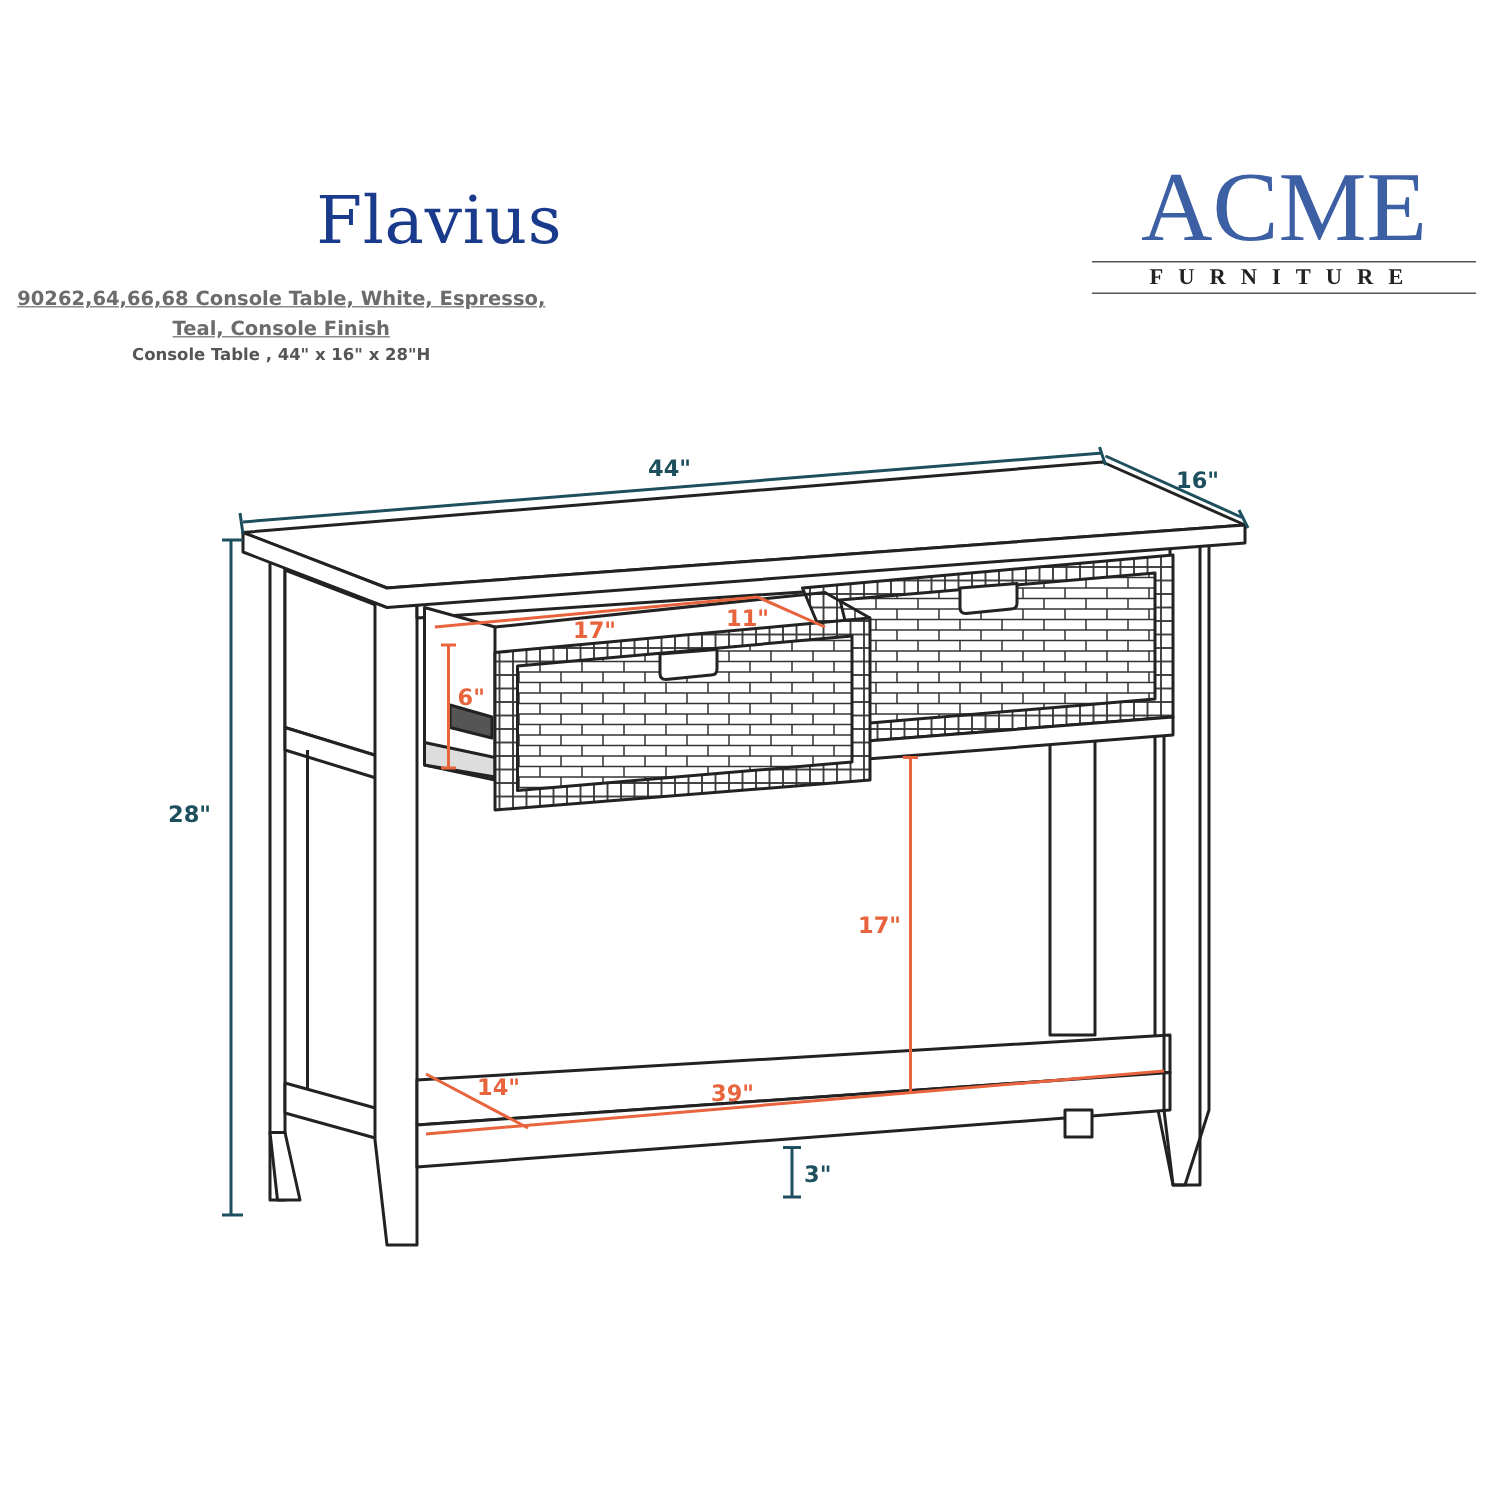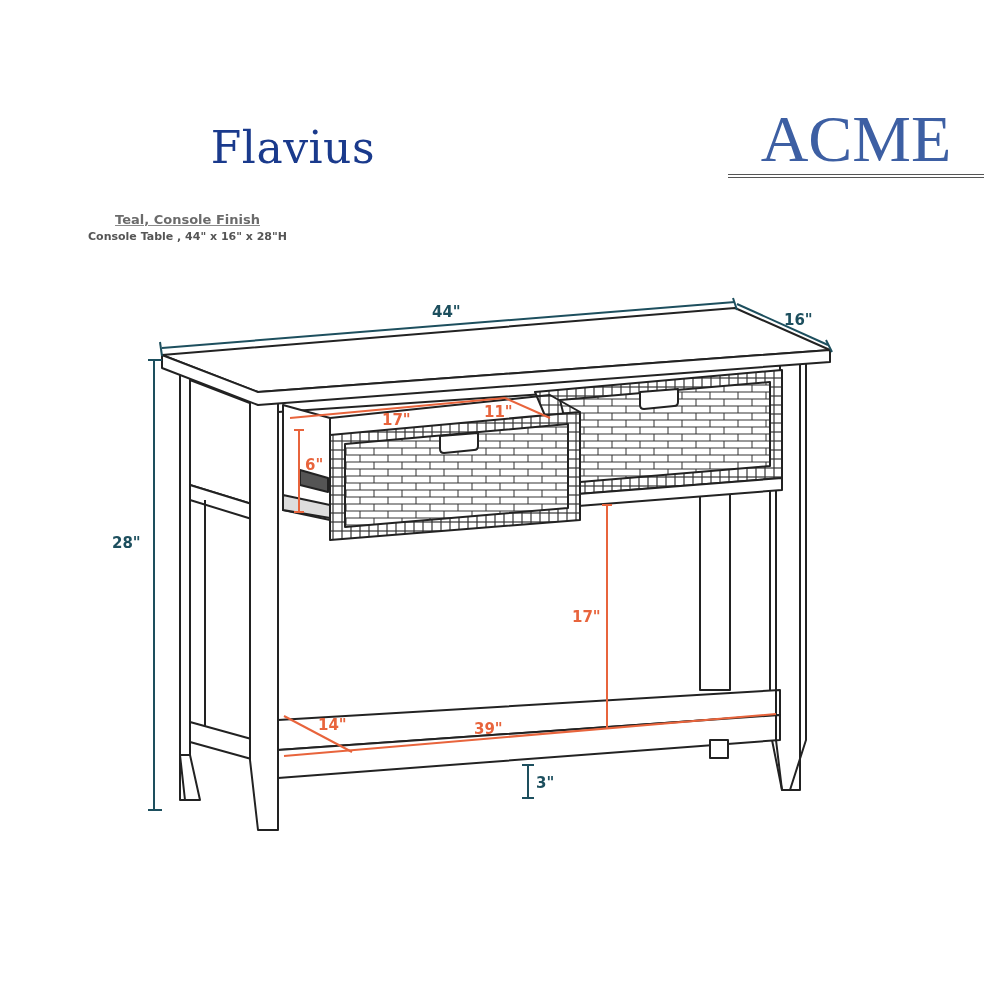--- a/index.html
+++ b/index.html
@@ -13,28 +13,29 @@
   .logo-rule { height:1px; background:#555; margin:2px 0 2px 0; }
   .logo-sub { font-family:"Liberation Serif", serif; font-size:15px; font-weight:bold; color:#222; letter-spacing:10px; text-align:center; line-height:16px; }
   svg.drawing { position:absolute; left:0; top:0; }
   .dl { font-family:"DejaVu Sans", sans-serif; font-weight:bold; font-size:15px; }
 </style>
 </head>
 <body>
 
 <div class="title">Flavius</div>
 <div class="subtitle">
-  <br>
+  <span>90262,64,66,68 Console Table, White, Espresso,</span><br>
   <span>Teal, Console Finish</span>
 </div>
 <div class="dims">Console Table , 44" x 16" x 28"H</div>
 
 <div class="logo">
   <div class="logo-main">ACME</div>
   <div class="logo-rule"></div>
+  <div class="logo-sub">FURNITURE</div>
   <div class="logo-rule"></div>
 </div>
 
 <svg class="drawing" width="1000" height="1000" viewBox="0 0 1000 1000">
   <defs>
     <pattern id="brick" x="0" y="0" width="28" height="14" patternUnits="userSpaceOnUse">
       <rect width="28" height="14" fill="#fff"></rect>
       <path d="M0 0 H28 M0 7 H28 M0 14 H28 M10 0 V7 M24 7 V14" stroke="#333" stroke-width="1" fill="none"></path>
     </pattern>
     <pattern id="tiles" x="0" y="0" width="9" height="9" patternUnits="userSpaceOnUse">

